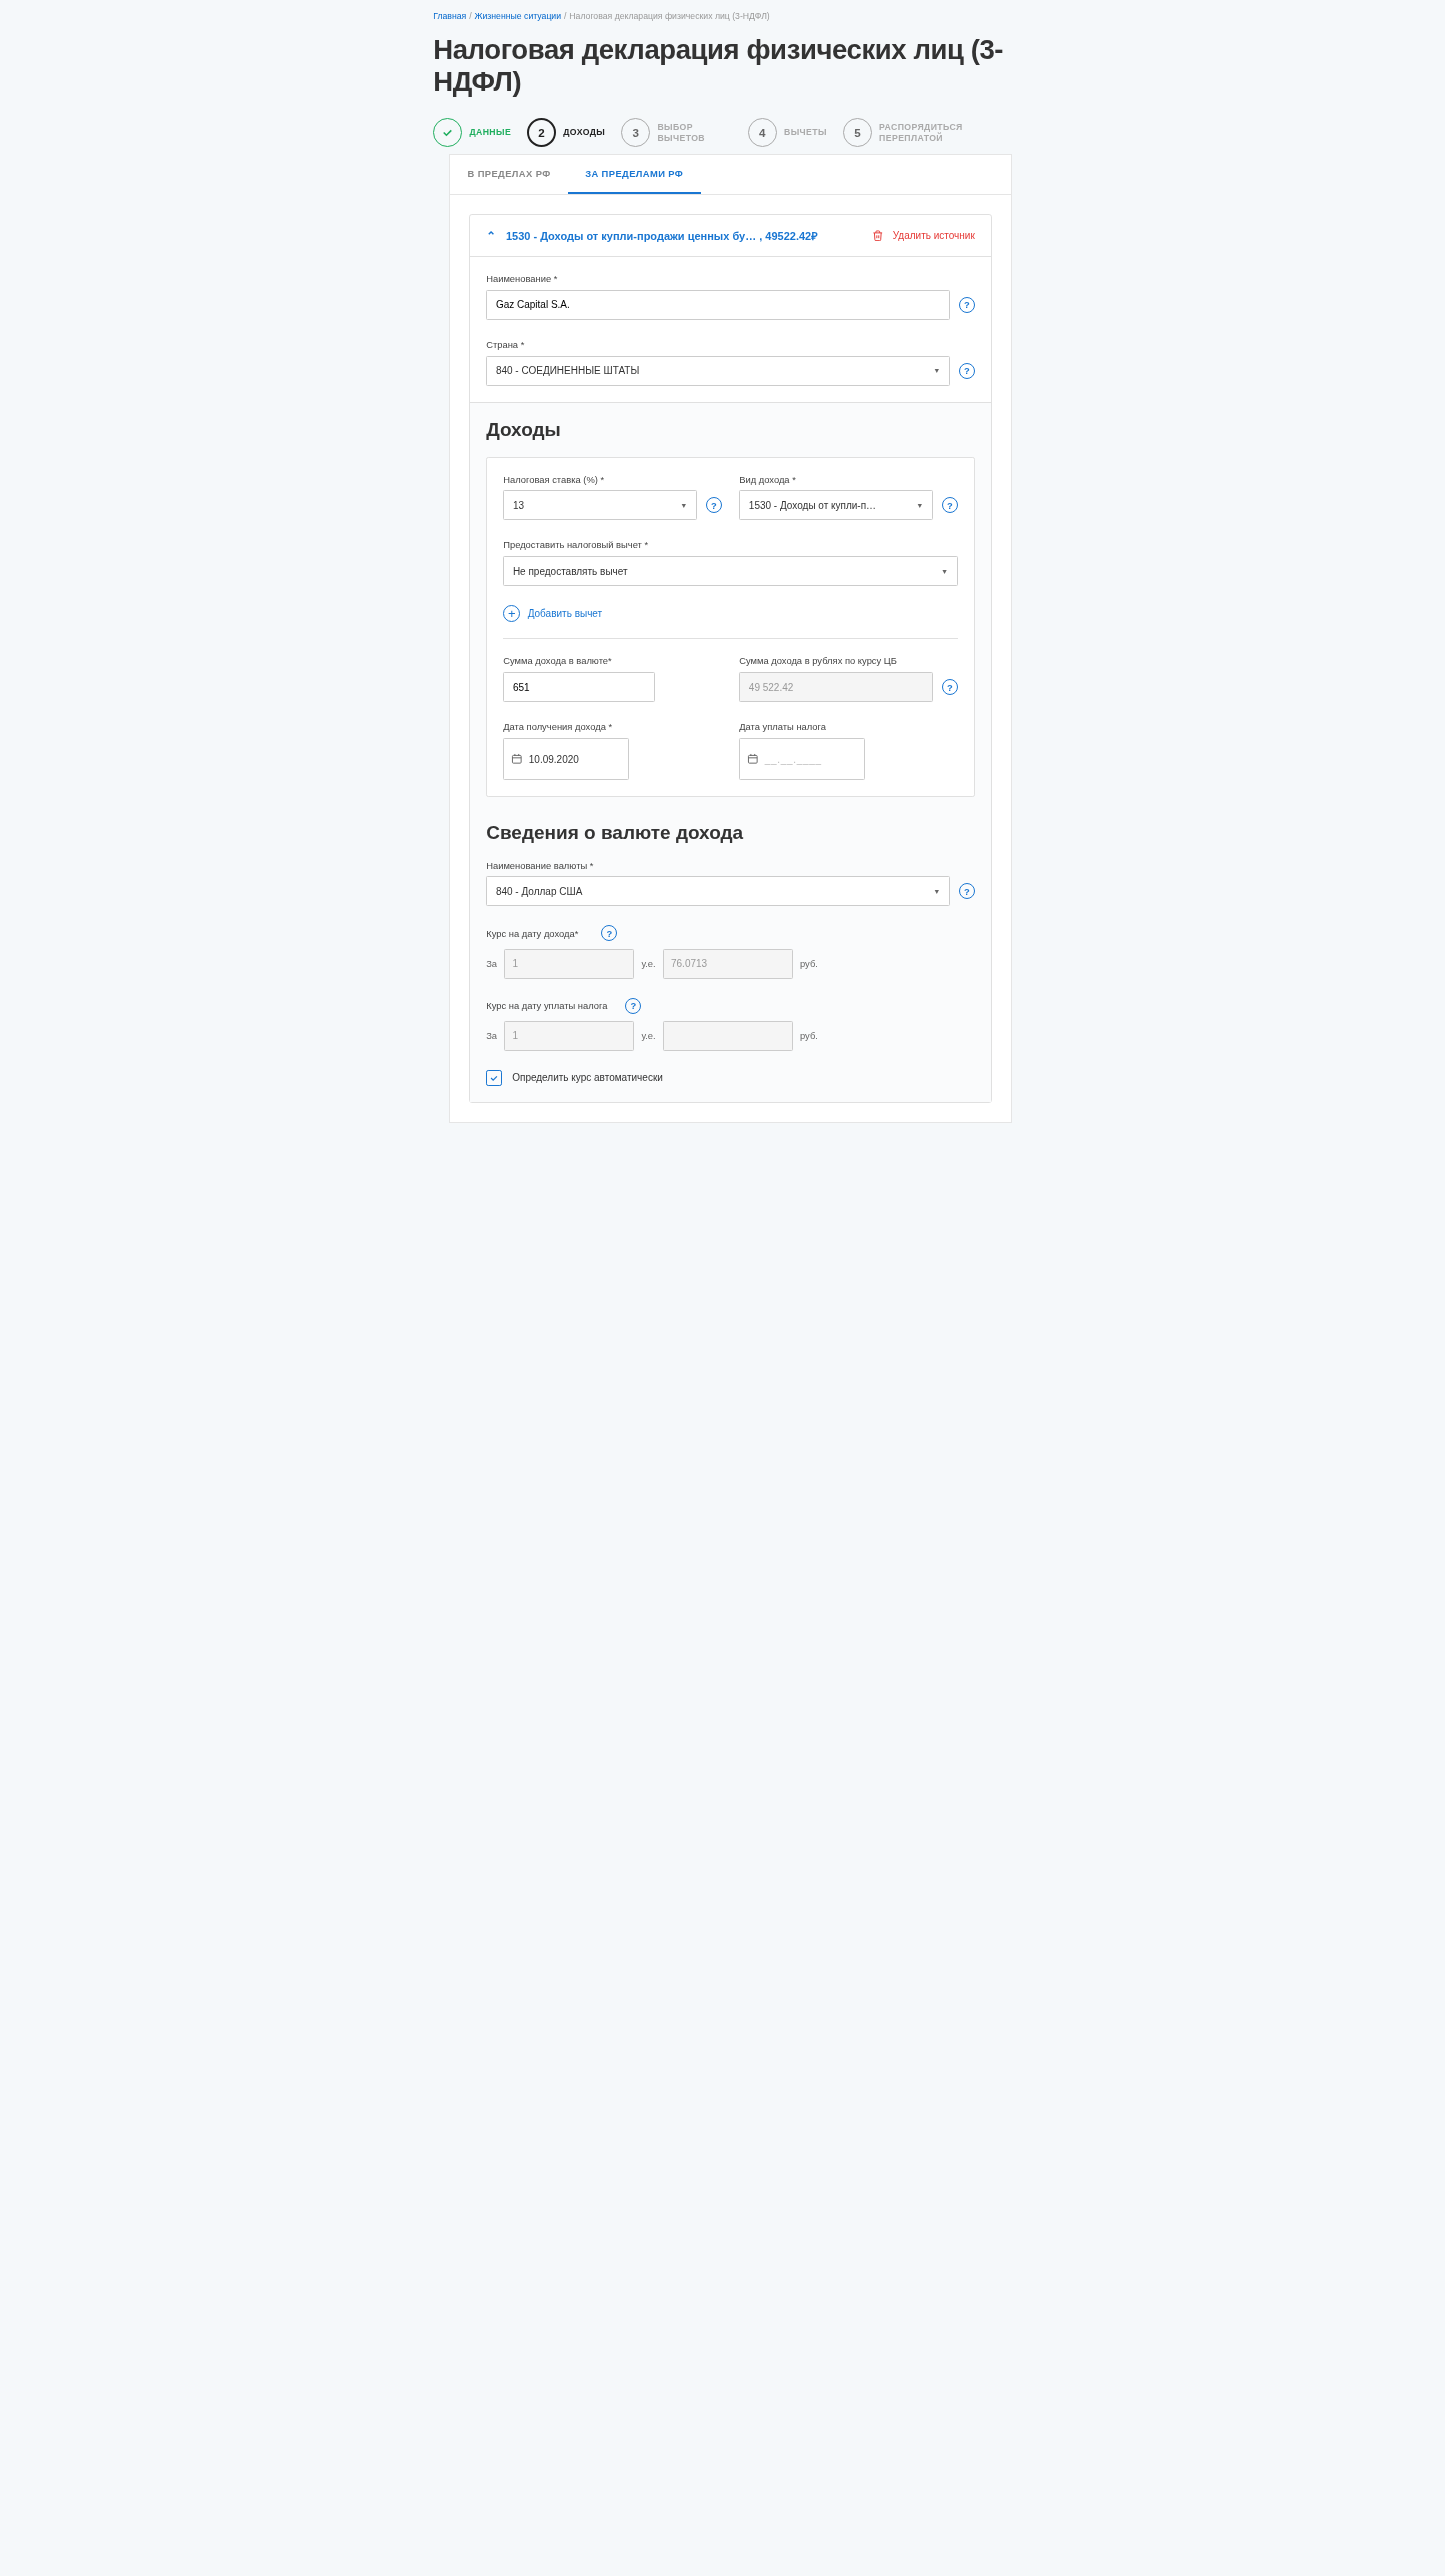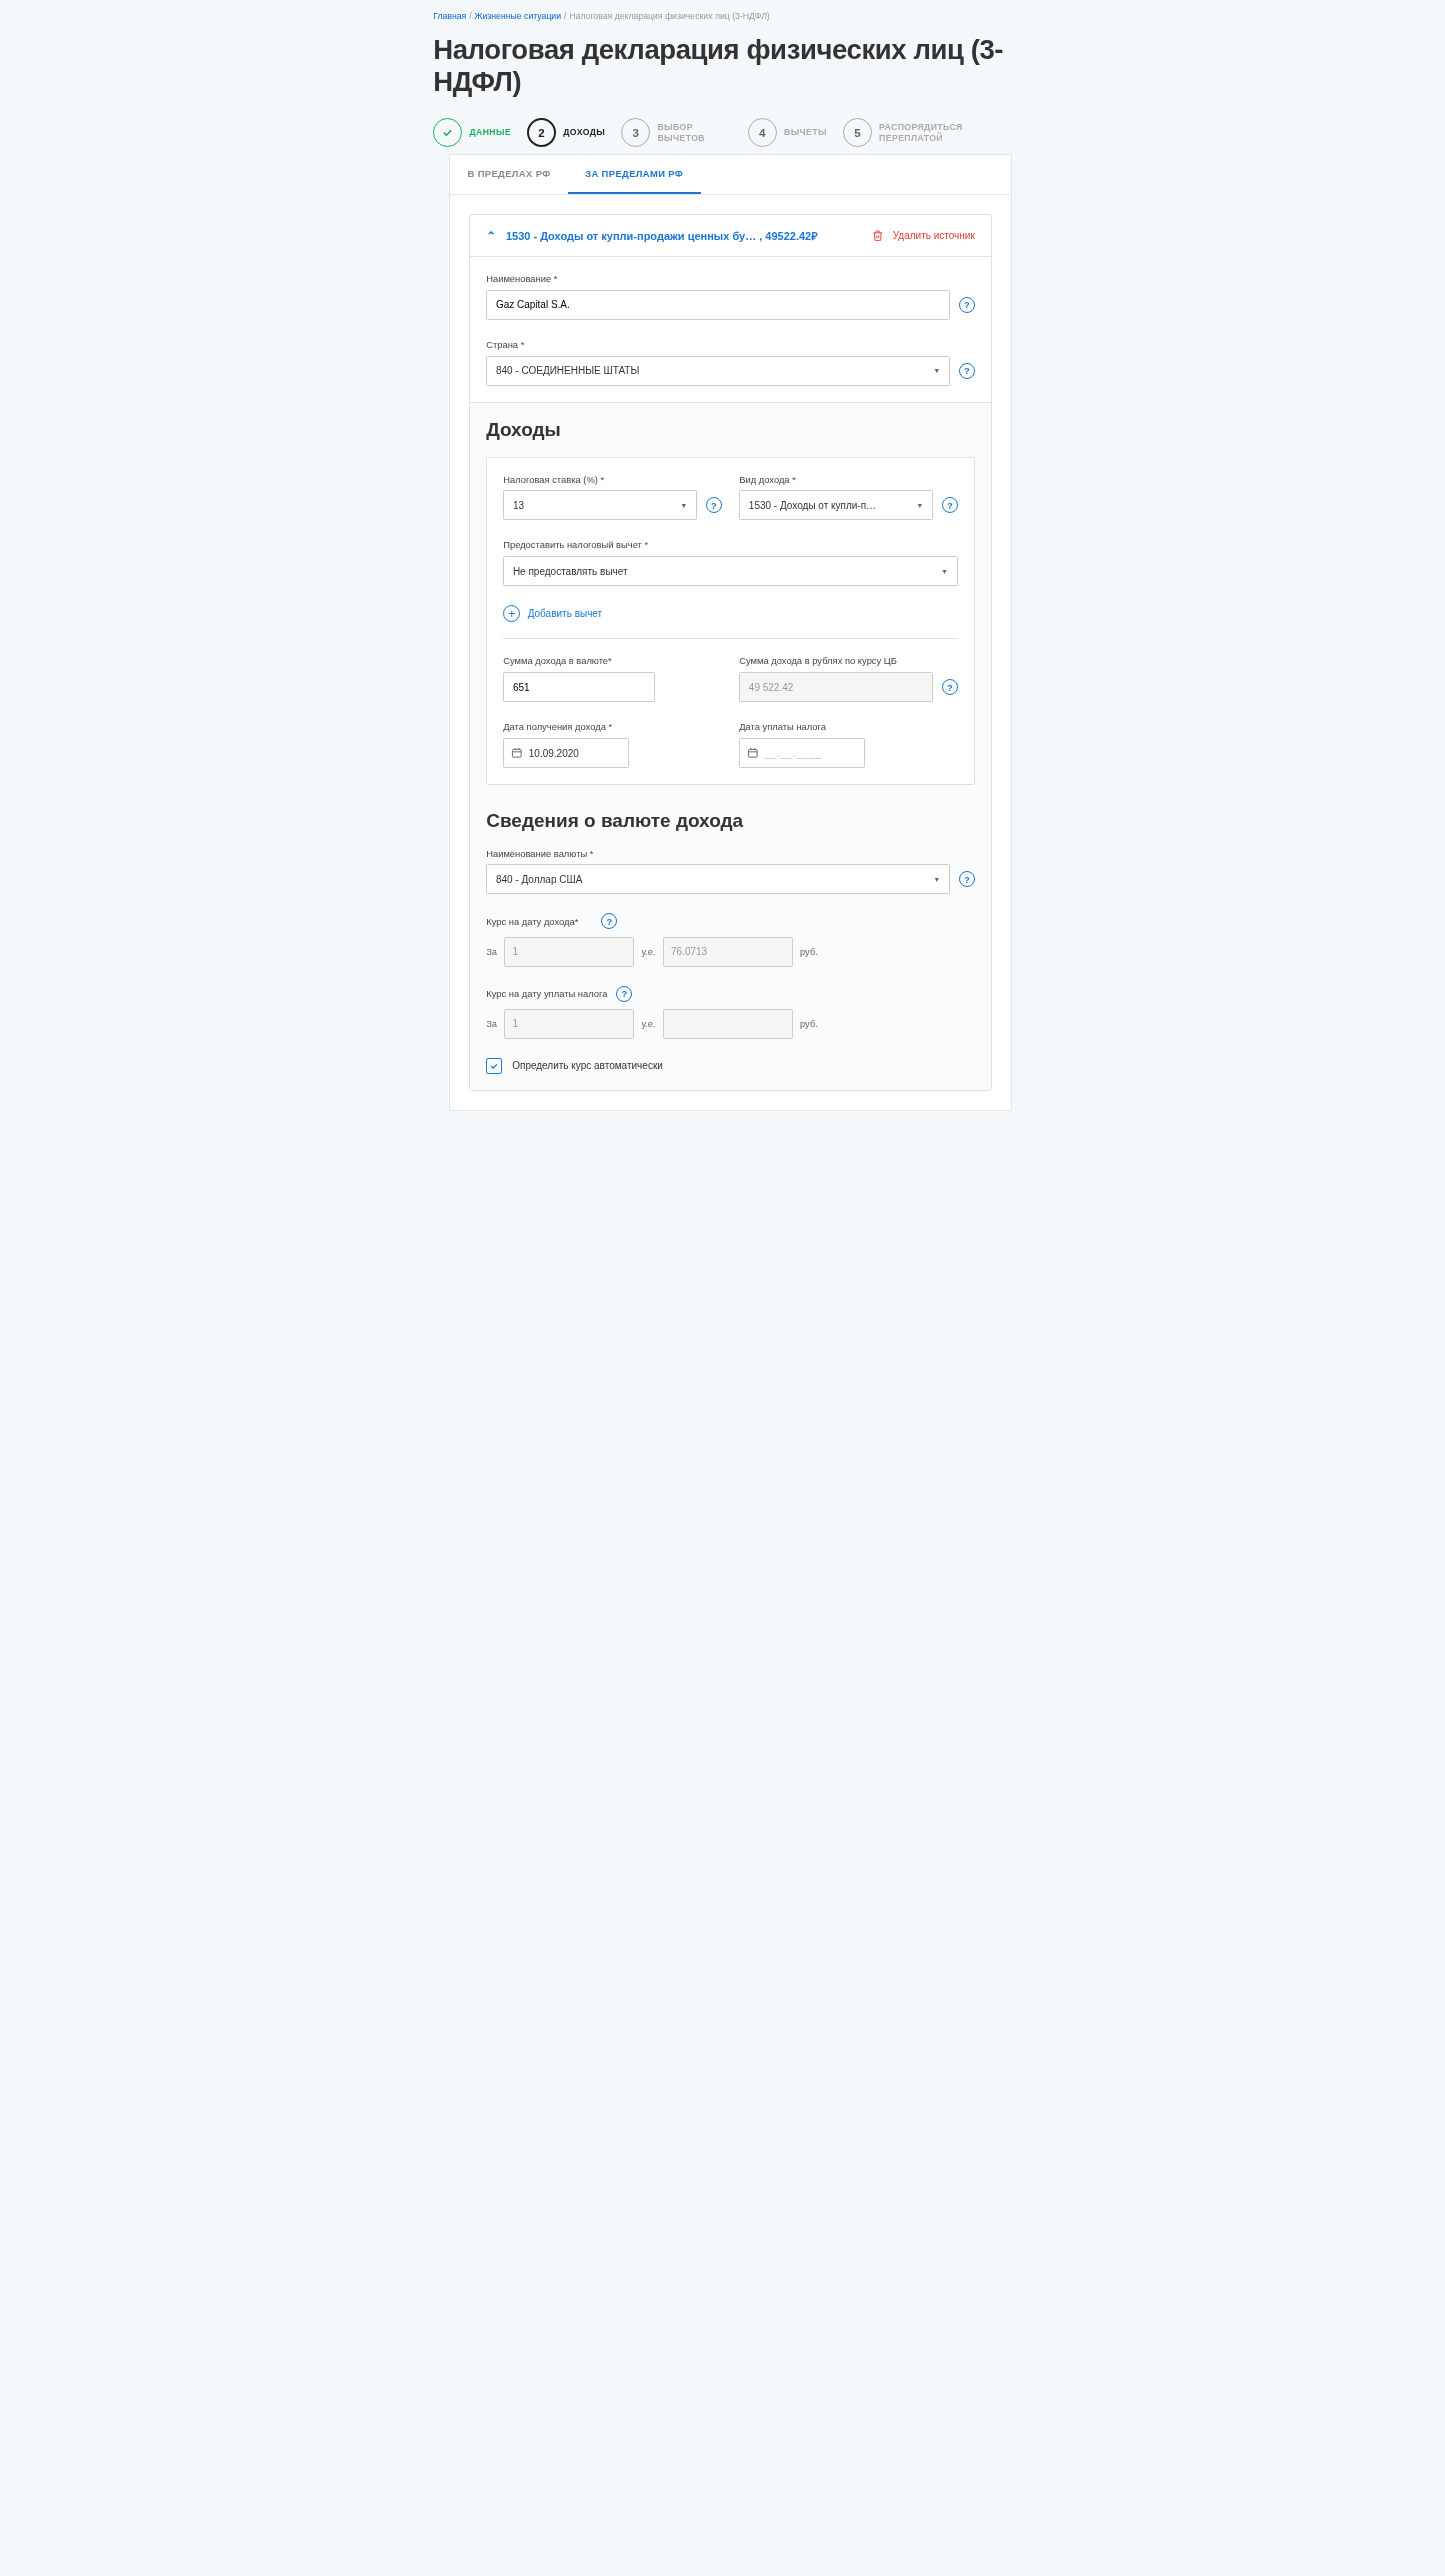--- a/index.html
+++ b/index.html
@@ -37,21 +37,21 @@
 .select-input { display: flex; align-items: center; justify-content: space-between; cursor: pointer; }
 .select-input .arrow { color: #666; font-size: 7.2px; }
 .readonly { background: #f5f5f5; color: #999; }
 .help-icon { width: 16px; height: 16px; border: 1.1px solid #1976d2; border-radius: 50%; color: #1976d2; display: flex; align-items: center; justify-content: center; font-size: 9.4px; font-weight: bold; cursor: pointer; flex-shrink: 0; }
 .section-title { font-family: 'Arial Narrow', Arial, sans-serif; font-weight: 900; font-size: 19px; margin-bottom: 16px; font-stretch: condensed; }
 .row-2 { display: flex; gap: 17.3px; }
 .row-2 > .col { flex: 1; }
 .add-link { display: flex; align-items: center; gap: 7.2px; color: #1976d2; font-size: 10px; cursor: pointer; margin: 5.8px 0 13px; }
 .add-icon { width: 17.3px; height: 17.3px; border: 1.1px solid #1976d2; border-radius: 50%; display: flex; align-items: center; justify-content: center; font-size: 13px; line-height: 1; }
 .divider { border: none; border-top: 0.7px solid #e0e0e0; margin: 16px 0; }
-.date-input { display: flex; align-items: center; border: 0.7px solid #ccc; border-radius: 1.4px; height: 30px; padding: 0 7.2px; gap: 5.8px; width: 126px; background: #fff; }
+.date-input { display: flex; align-items: center; border: 0.7px solid #ccc; border-radius: 1.4px; height: 42px; padding: 0 7.2px; gap: 5.8px; width: 126px; background: #fff; }
 .date-input .cal-icon { color: #666; }
 .date-input .placeholder { color: #bbb; letter-spacing: 0.7px; }
 .currency-row { display: flex; align-items: center; gap: 7.2px; margin-bottom: 4.3px; }
 .currency-row .unit { font-size: 9.4px; color: #666; }
 .currency-row .small-input { width: 130px; height: 30px; border: 0.7px solid #ccc; border-radius: 1.4px; padding: 0 7.2px; font-size: 10px; }
 .checkbox-row { display: flex; align-items: center; gap: 10px; margin-top: 14.5px; }
 .checkbox { width: 16px; height: 16px; border: 1.4px solid #1976d2; border-radius: 2.2px; display: flex; align-items: center; justify-content: center; color: #1976d2; }
 .truncate { white-space: nowrap; overflow: hidden; text-overflow: ellipsis; max-width: 130px; }
 </style>
 </head>
@@ -240,21 +240,21 @@
             <div class="currency-row">
               <span class="unit">За</span>
               <input class="small-input readonly" readonly="" value="1" style="">
               <span class="unit">у.е.</span>
               <input class="small-input readonly" readonly="" value="76.0713" style="">
               <span class="unit">руб.</span>
             </div>
           </div>
 
           <div class="field">
-            <div style="display:flex;align-items:center;gap:9px;margin-bottom:7.2px">
+            <div style="display:flex;align-items:center;gap:18px;margin-bottom:7.2px">
               <label class="field-label" style="margin:0">Курс на дату уплаты налога</label>
               <div class="help-icon">?</div>
             </div>
             <div class="currency-row">
               <span class="unit">За</span>
               <input class="small-input readonly" readonly="" value="1" style="">
               <span class="unit">у.е.</span>
               <input class="small-input readonly" readonly="" style="">
               <span class="unit">руб.</span>
             </div>

